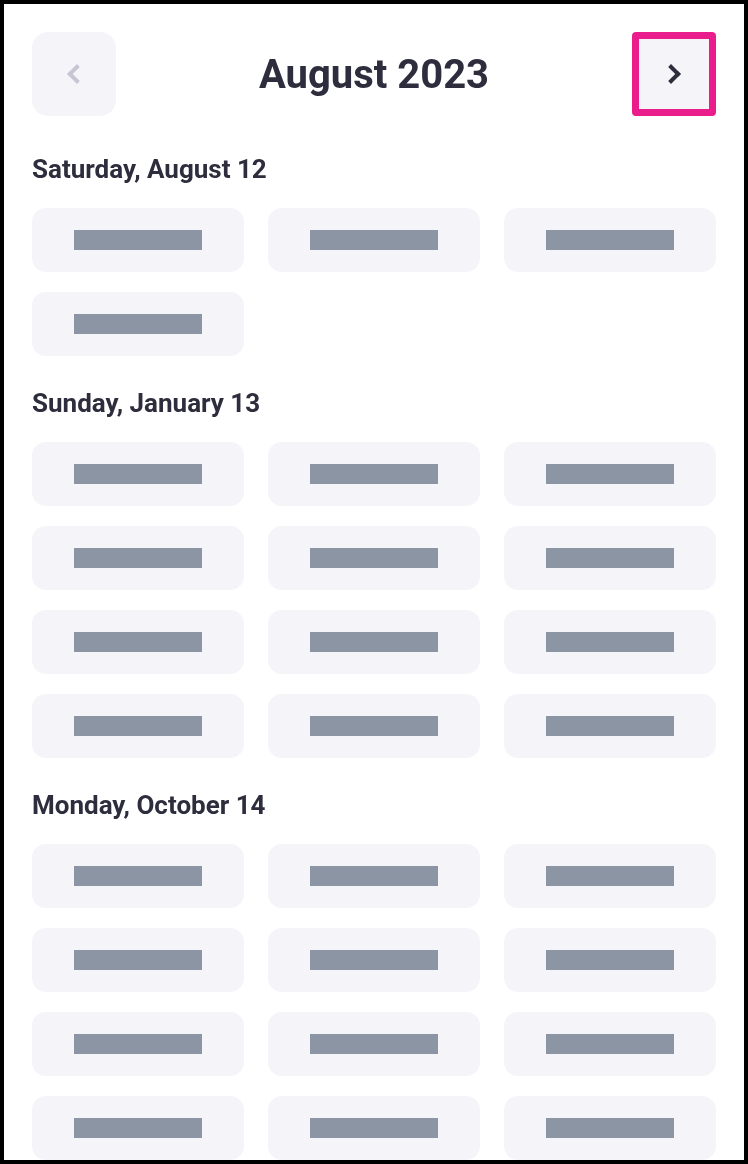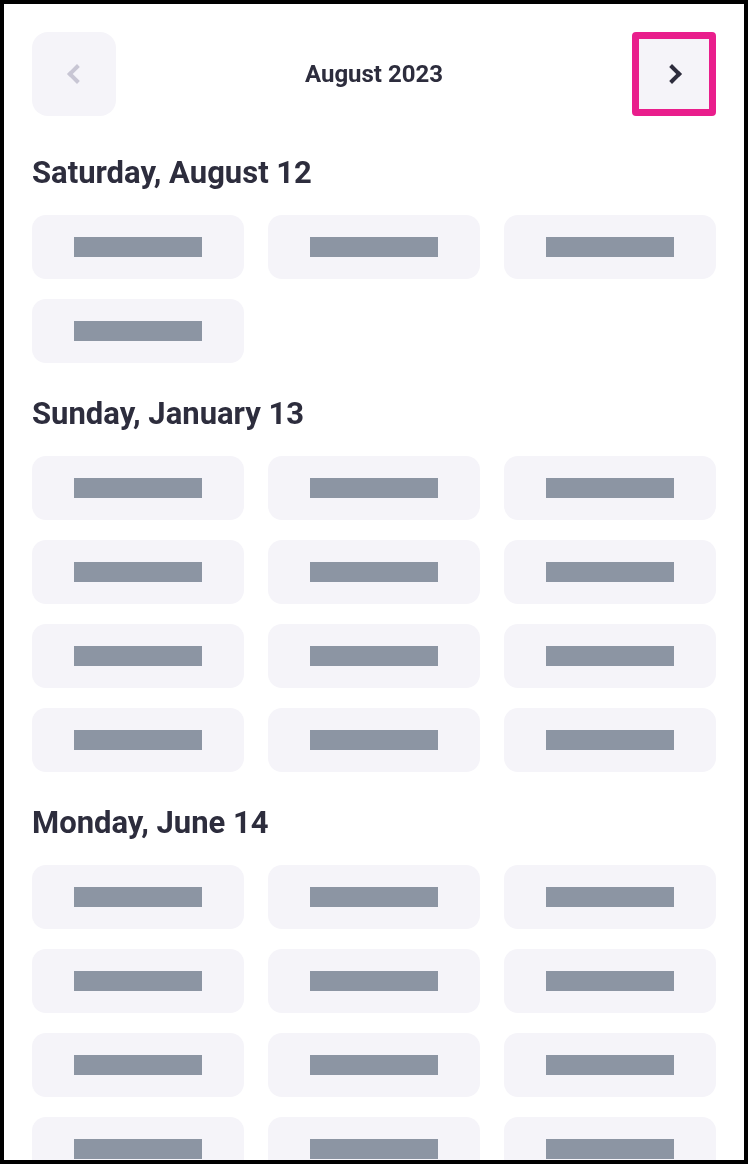--- a/index.html
+++ b/index.html
@@ -31,21 +31,21 @@
       display: flex;
       align-items: center;
       justify-content: center;
       cursor: pointer;
     }
     .nav-btn.highlighted {
       border: 7px solid #e91e8c;
       border-radius: 4px;
     }
     .month-title {
-      font-size: 24px;
+      font-size: 40px;
       font-weight: 700;
       color: #2d2d3d;
     }
     .chevron-left {
       width: 14px;
       height: 14px;
       border-left: 4px solid #c8c6d4;
       border-bottom: 4px solid #c8c6d4;
       transform: rotate(45deg);
       margin-left: 5px;
@@ -55,21 +55,21 @@
       height: 14px;
       border-right: 4px solid #2d2d3d;
       border-top: 4px solid #2d2d3d;
       transform: rotate(45deg);
       margin-right: 5px;
     }
     .day-section {
       margin-bottom: 32px;
     }
     .day-heading {
-      font-size: 31px;
+      font-size: 26px;
       font-weight: 700;
       color: #2d2d3d;
       margin-bottom: 24px;
     }
     .slots-grid {
       display: grid;
       grid-template-columns: repeat(3, 1fr);
       gap: 20px 24px;
     }
     .slot-btn {
@@ -154,21 +154,21 @@
         </button>
         <button class="slot-btn">
           <span class="slot-placeholder"></span>
         </button>
         <button class="slot-btn">
           <span class="slot-placeholder"></span>
         </button>
       </div>
     </div>
     <div class="day-section">
-      <h2 class="day-heading">Monday, June 14</h2>
+      <h2 class="day-heading">Monday, October 14</h2>
       <div class="slots-grid">
         <button class="slot-btn">
           <span class="slot-placeholder"></span>
         </button>
         <button class="slot-btn">
           <span class="slot-placeholder"></span>
         </button>
         <button class="slot-btn">
           <span class="slot-placeholder"></span>
         </button>

